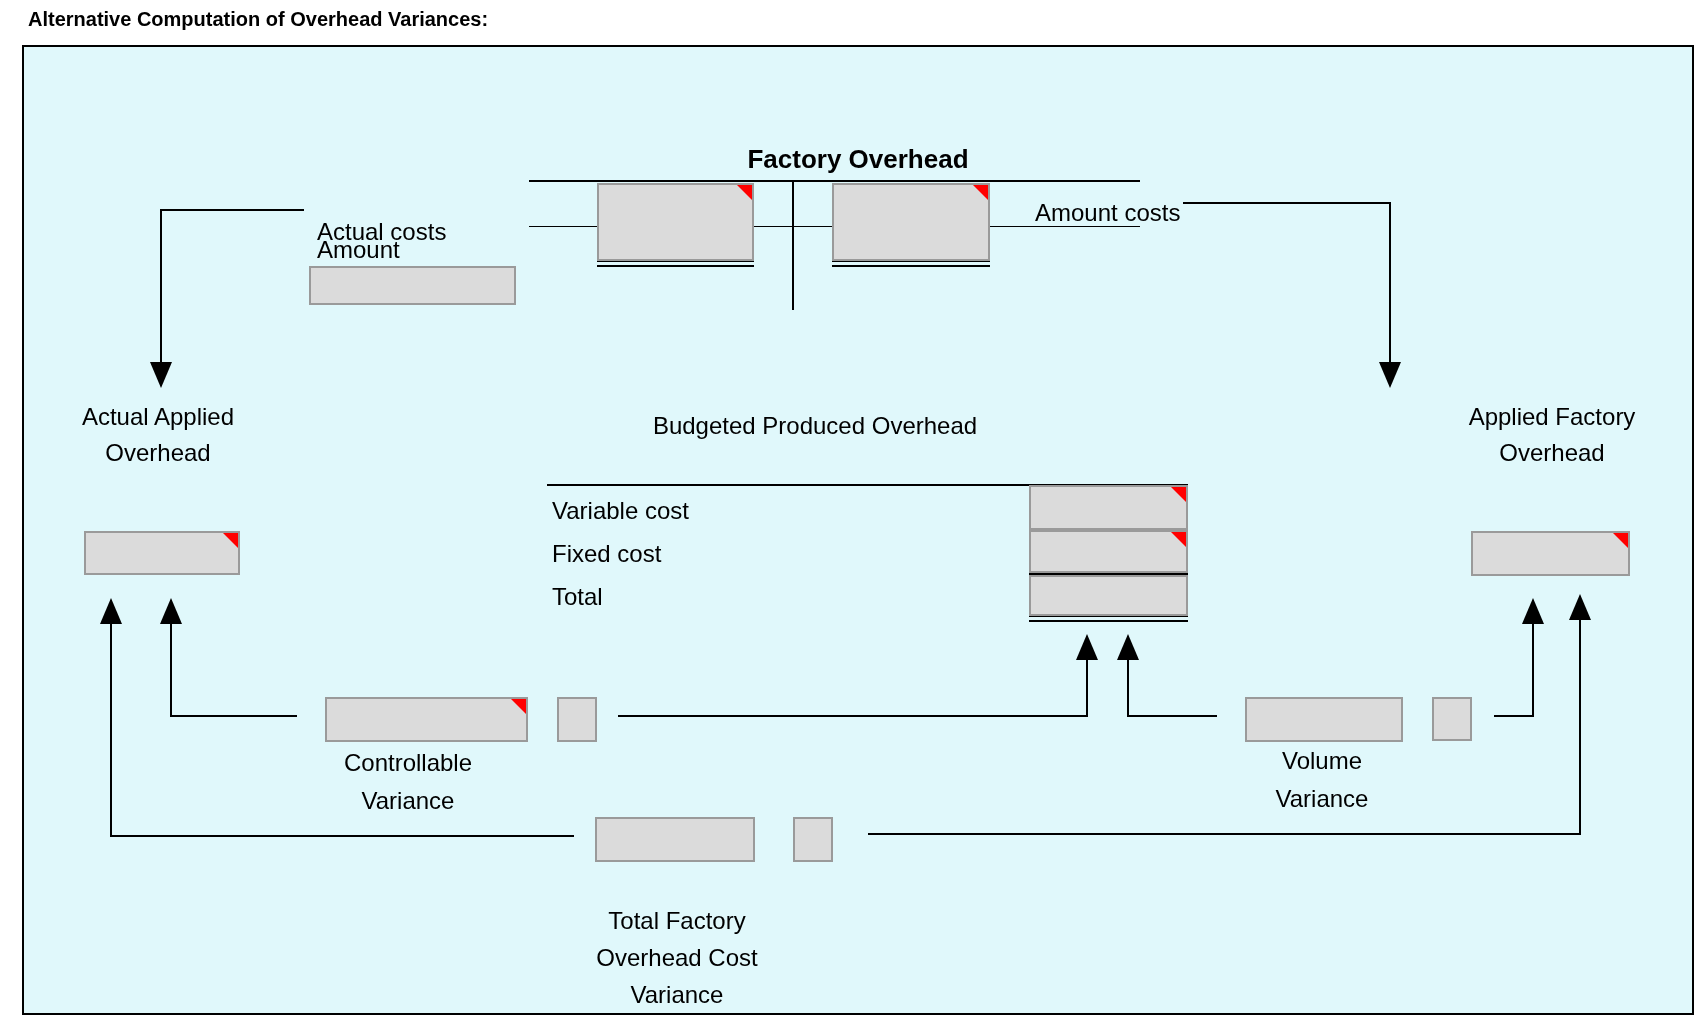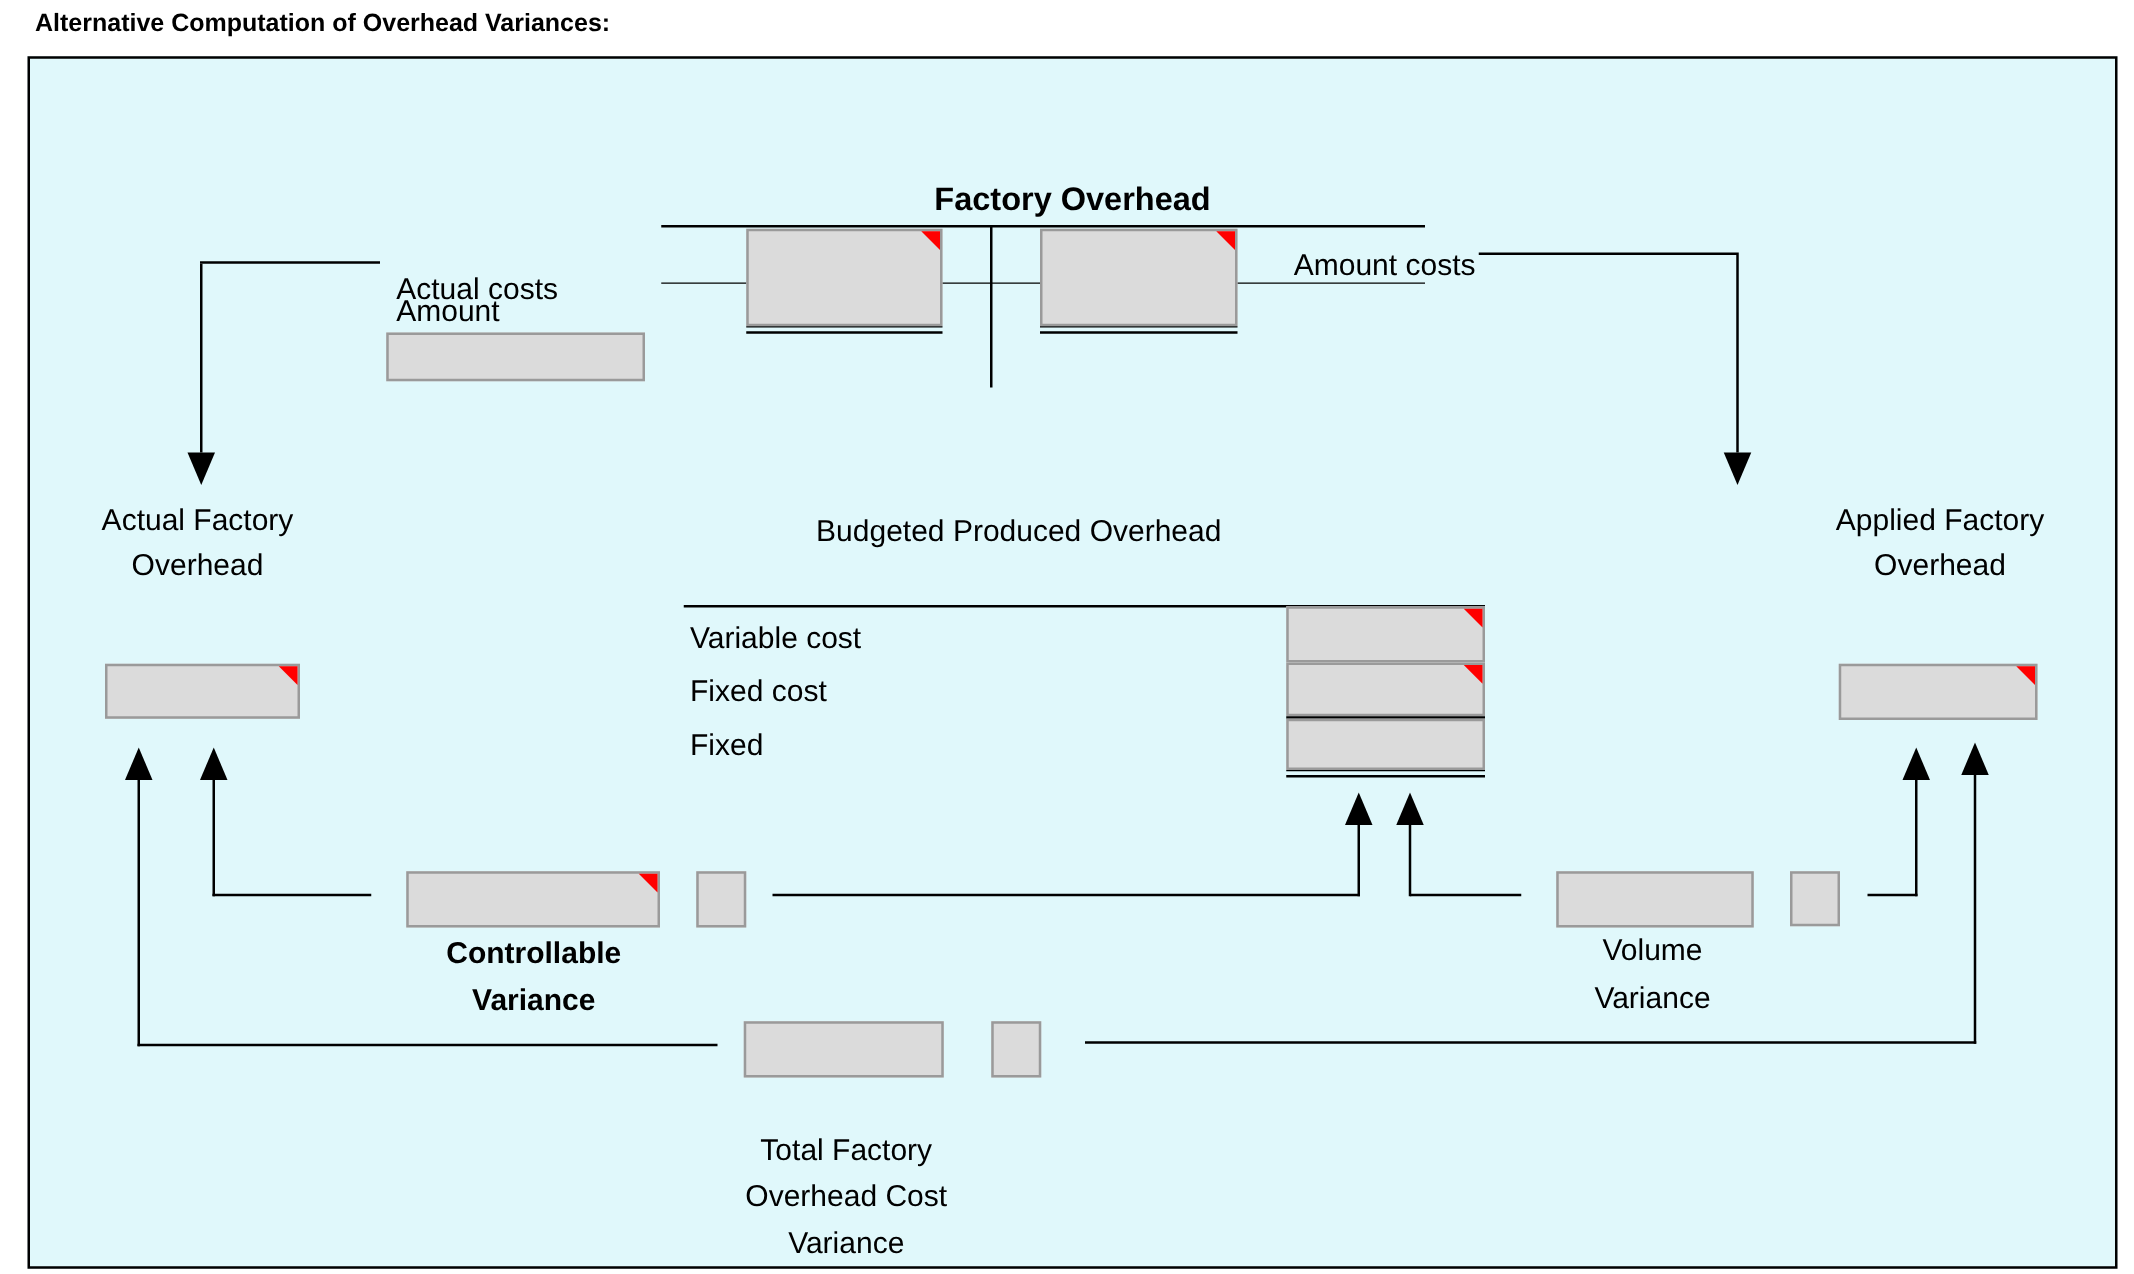--- a/index.html
+++ b/index.html
@@ -55,21 +55,21 @@
 
   <div class="abs hline" style="left:160px;top:209px;width:144px;"></div>
   <div class="abs vline" style="left:160px;top:211px;height:151px;"></div>
   <div class="abs ah-down" style="left:150px;top:362px;"></div>
 
   <div class="abs hline" style="left:1183px;top:202px;width:208px;"></div>
   <div class="abs vline" style="left:1389px;top:204px;height:158px;"></div>
   <div class="abs ah-down" style="left:1379px;top:362px;"></div>
 
   <div class="abs clbl" style="left:48px;top:399px;width:220px;line-height:36px;">
-    <div>Actual Factory</div>
+    <div>Actual Applied</div>
     <div>Overhead</div>
   </div>
   <div class="abs gbox" style="left:84px;top:531px;width:156px;height:44px;">
     <span class="flag"></span>
   </div>
 
   <div class="abs clbl" style="left:1442px;top:399px;width:220px;line-height:36px;">
     <div>Applied Factory</div>
     <div>Overhead</div>
   </div>
@@ -77,21 +77,21 @@
     <span class="flag"></span>
   </div>
 
   <div class="abs clbl" style="left:605px;top:405px;width:420px;">
     <div class="bt-line">Budgeted Produced Overhead</div>
   </div>
   <div class="abs hline" style="left:547px;top:484px;width:641px;"></div>
 
   <div class="abs lbl" style="left:552px;top:496px;">Variable cost</div>
   <div class="abs lbl" style="left:552px;top:539px;">Fixed cost</div>
-  <div class="abs lbl" style="left:552px;top:582px;">Fixed</div>
+  <div class="abs lbl" style="left:552px;top:582px;">Total</div>
 
   <div class="abs gbox" style="left:1029px;top:485px;width:159px;height:45px;">
     <span class="flag"></span>
   </div>
   <div class="abs gbox" style="left:1029px;top:530px;width:159px;height:43px;">
     <span class="flag"></span>
   </div>
   <div class="abs hline" style="left:1029px;top:573px;width:159px;"></div>
   <div class="abs gbox" style="left:1029px;top:575px;width:159px;height:41px;"></div>
   <div class="abs dline" style="left:1029px;top:616px;width:159px;"></div>
@@ -102,21 +102,21 @@
   <div class="abs ah-up" style="left:1117px;top:634px;"></div>
 
   <div class="abs ah-up" style="left:160px;top:598px;"></div>
   <div class="abs vline" style="left:170px;top:624px;height:93px;"></div>
   <div class="abs hline" style="left:170px;top:715px;width:127px;"></div>
 
   <div class="abs gbox" style="left:325px;top:697px;width:203px;height:45px;">
     <span class="flag"></span>
   </div>
   <div class="abs gbox" style="left:557px;top:697px;width:40px;height:45px;"></div>
-  <div class="abs clbl" style="left:317px;top:744px;width:220px;line-height:38px;font-weight:bold;">
+  <div class="abs clbl" style="left:298px;top:744px;width:220px;line-height:38px;">
     <div>Controllable</div>
     <div>Variance</div>
   </div>
 
   <div class="abs hline" style="left:618px;top:715px;width:470px;"></div>
 
   <div class="abs hline" style="left:1128px;top:715px;width:89px;"></div>
 
   <div class="abs gbox" style="left:1245px;top:697px;width:158px;height:45px;"></div>
   <div class="abs gbox" style="left:1432px;top:697px;width:40px;height:44px;"></div>

